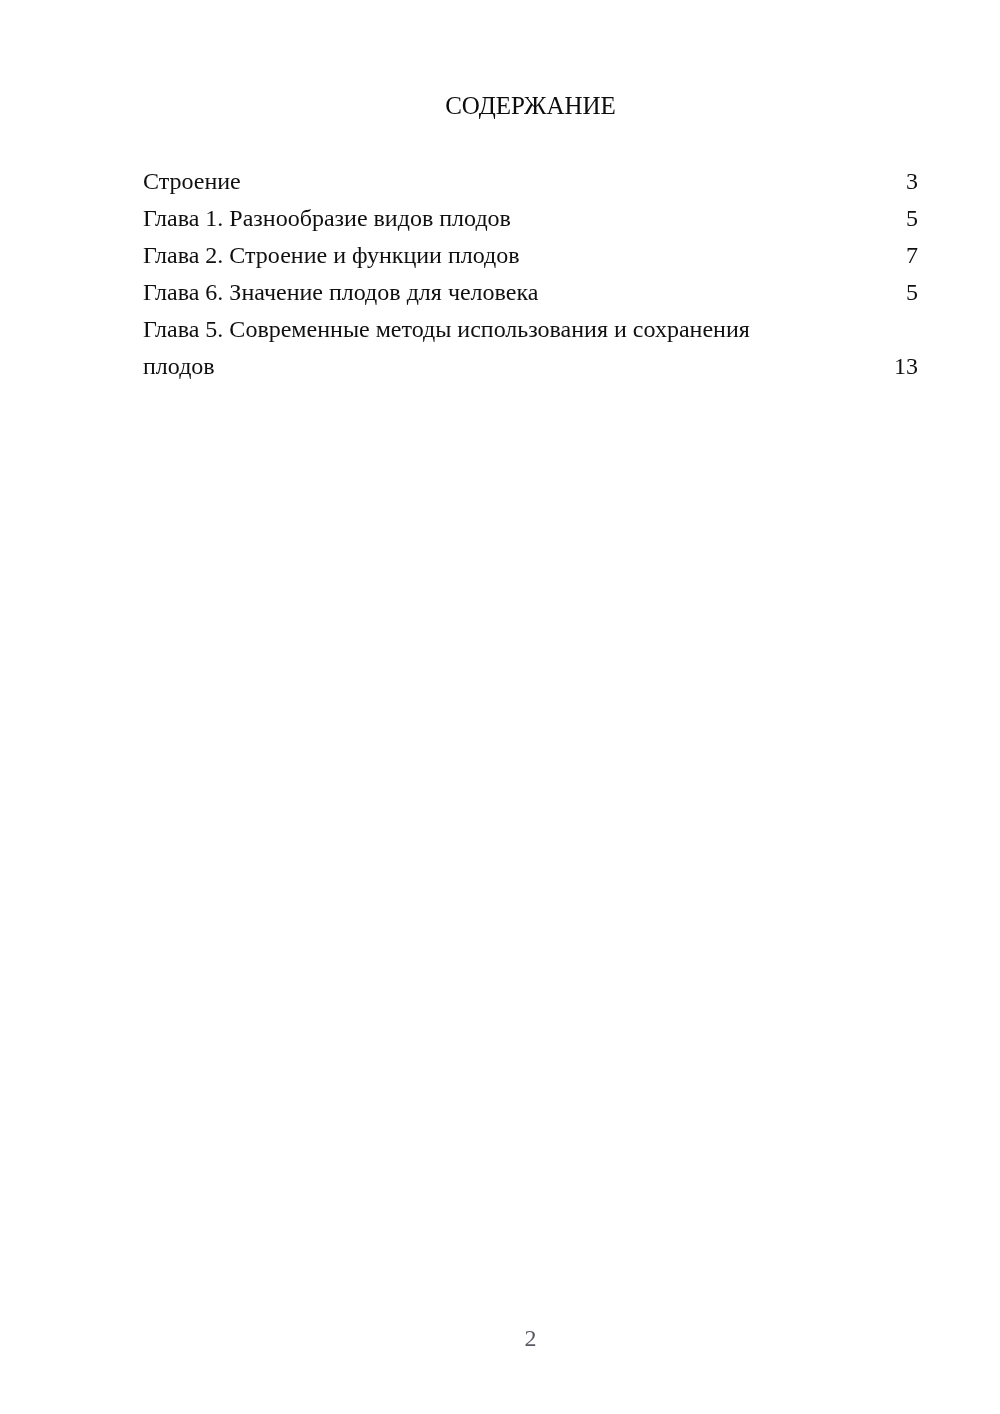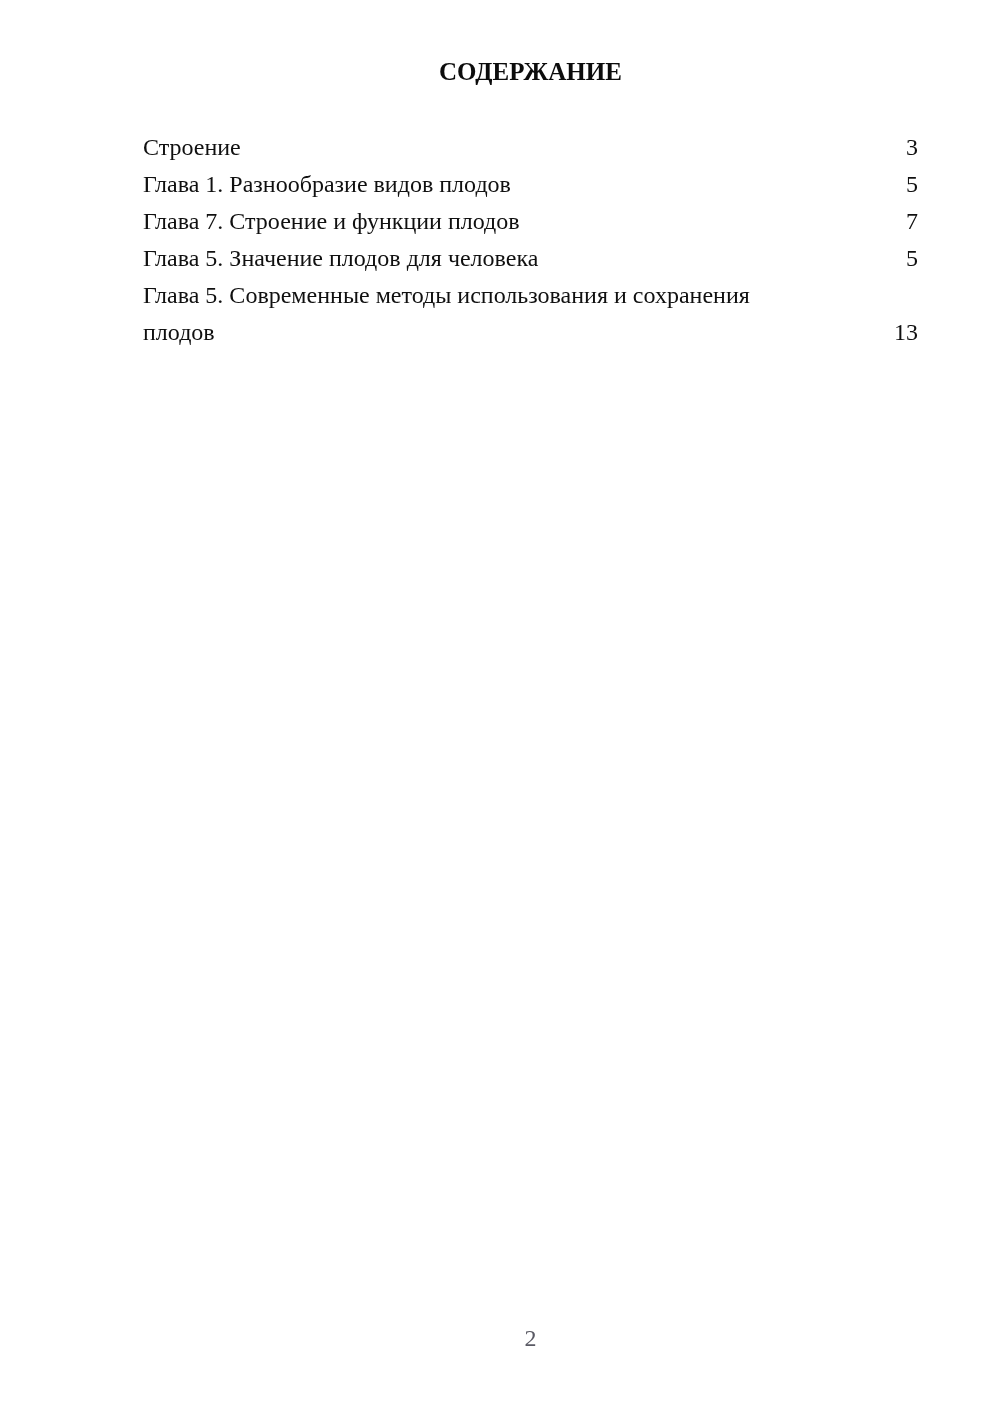--- a/index.html
+++ b/index.html
@@ -13,25 +13,25 @@
     width: 1000px;
     height: 1414px;
     margin: 0 auto;
     background: #ffffff;
     font-family: "Liberation Serif", "DejaVu Serif", serif;
     color: #101010;
     overflow: hidden;
   }
   .toc-title {
     margin: 0 82px 0 143px;
-    padding-top: 56px;
+    padding-top: 90px;
     text-align: center;
     font-size: 25px;
     line-height: 32px;
-    font-weight: bold;
+    font-weight: normal;
     color: #0c0c0c;
   }
   .toc {
     margin: 41px 82px 0 143px;
     font-size: 24px;
   }
   .toc-row {
     display: flex;
     align-items: flex-end;
     line-height: 37px;
@@ -70,27 +70,27 @@
     <span class="toc-label">Строение</span>
     <span class="toc-page">3</span>
   </div>
 
   <div class="toc-row">
     <span class="toc-label">Глава 1. Разнообразие видов плодов</span>
     <span class="toc-page">5</span>
   </div>
 
   <div class="toc-row">
-    <span class="toc-label">Глава 7. Строение и функции плодов</span>
+    <span class="toc-label">Глава 2. Строение и функции плодов</span>
     <span class="toc-page">7</span>
   </div>
 
 
   <div class="toc-row">
-    <span class="toc-label">Глава 5. Значение плодов для человека</span>
+    <span class="toc-label">Глава 6. Значение плодов для человека</span>
     <span class="toc-page">5</span>
   </div>
 
   <div class="toc-row">
     <span class="toc-label">Глава 5. Современные методы использования и сохранения плодов</span>
     <span class="toc-page">13</span>
   </div>
 
 
 </div>

